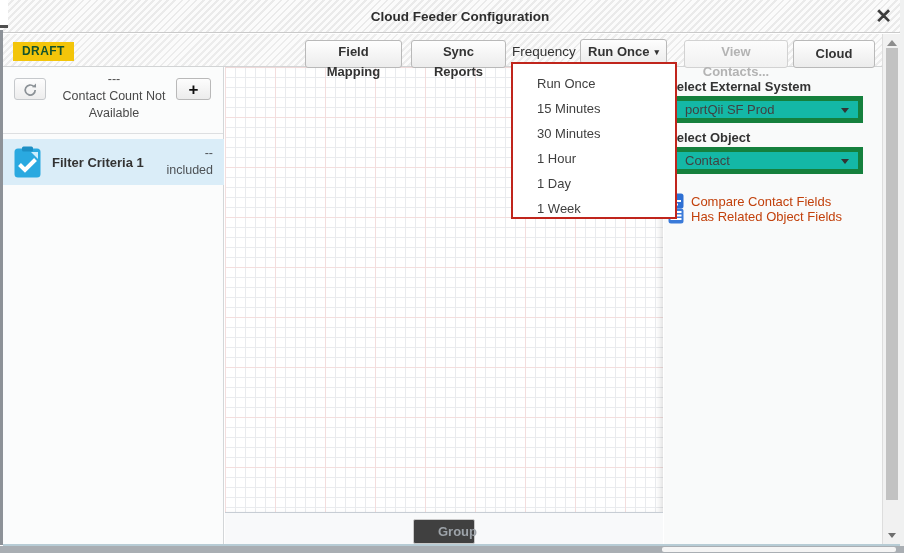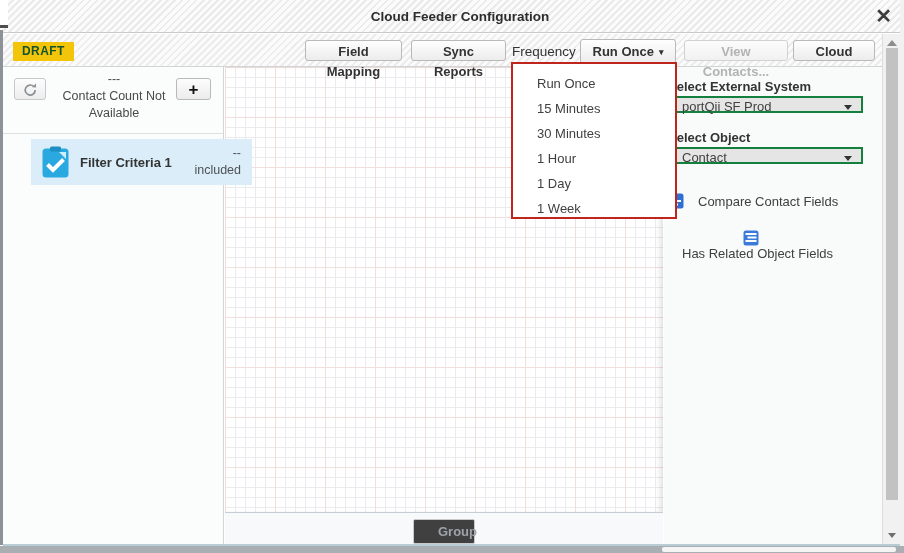--- a/index.html
+++ b/index.html
@@ -25,41 +25,41 @@
   .title{position:absolute;left:16px;right:0;top:9px;text-align:center;font-weight:bold;font-size:13.5px;color:#2d2d2d;}
   .close{position:absolute;right:12px;top:4px;font-size:20px;font-weight:bold;color:#3c3c3c;cursor:pointer;line-height:24px;}
   
   .toolbar{
     position:absolute;left:3px;top:34px;width:879px;height:33px;
     background:#f4f4f4 repeating-linear-gradient(135deg,rgba(255,255,255,.65) 0 3px,rgba(190,190,190,.15) 3px 5px);
     border-bottom:1px solid #d2d4d5;z-index:5;
   }
   .draft{position:absolute;left:10px;top:8px;background:#f3c50a;color:#14532d;font-weight:bold;font-size:12px;padding:2px 9px 3px;letter-spacing:.4px;}
   .btn{
-    position:absolute;top:6px;height:21px;
+    position:absolute;top:6px;height:28px;
     background:linear-gradient(#fefefe,#ececec);
     border:1px solid #b9b9b9;border-radius:3px;
     font-family:"Liberation Sans",sans-serif;font-weight:bold;font-size:13px;color:#333;
     text-align:center;line-height:20px;cursor:pointer;
   }
   .btn-field{left:302px;width:97px;}
   .btn-sync{left:408px;width:95px;}
   .freq-label{position:absolute;left:509px;top:10px;font-size:13.5px;color:#333;}
-  .btn-runonce{left:577px;width:96px;top:5px;height:25px;line-height:22px;}
+  .btn-runonce{left:577px;width:87px;top:5px;height:25px;line-height:22px;}
   .btn-runonce .caret{font-size:9px;margin-left:5px;position:relative;top:-1px;}
   .btn-view{left:681px;width:104px;color:#b3b3b3;background:linear-gradient(#fcfcfc,#f1f1f1);border-color:#d2d2d2;cursor:default;}
   .btn-save{left:790px;width:82px;}
   
   .sidebar{position:absolute;left:3px;top:67px;width:221px;height:478px;background:#fbfcfc;border-right:1px solid #d3d6d8;z-index:4;}
   .sidebar-top{position:absolute;left:0;top:0;width:220px;height:67px;border-bottom:1px solid #dddfe1;}
   .refresh-btn{position:absolute;left:11px;top:11px;width:32px;height:22px;background:linear-gradient(#fdfdfd,#ededed);border:1px solid #c6c9cc;border-radius:3px;cursor:pointer;padding:0;}
   .refresh-btn svg{display:block;margin:2px auto 0;}
   .count{position:absolute;left:50px;top:4px;width:122px;text-align:center;font-size:12.5px;color:#4a4a4a;line-height:17px;}
   .add-btn{position:absolute;left:173px;top:11px;width:35px;height:22px;background:linear-gradient(#fdfdfd,#ececec);border:1px solid #b9b9b9;border-radius:3px;font-size:17px;font-weight:bold;color:#111;line-height:17px;cursor:pointer;}
-  .filter-row{position:absolute;left:0;top:72px;width:221px;height:46px;background:#daedf8;cursor:pointer;margin-left:28px;}
+  .filter-row{position:absolute;left:0;top:72px;width:221px;height:46px;background:#daedf8;cursor:pointer;}
   .clip-icon{position:absolute;left:11px;top:7px;}
   .filter-label{position:absolute;left:49px;top:16px;font-size:13px;font-weight:bold;color:#333;}
   .filter-right{position:absolute;right:11px;top:6px;text-align:right;font-size:12.5px;color:#4e5256;line-height:17px;}
   
   .canvas{
     position:absolute;left:225px;top:67px;width:438px;height:445px;background-color:#fff;
     background-image:
       linear-gradient(to right,#f3dede 1px,transparent 1px),
       linear-gradient(to bottom,#f3dede 1px,transparent 1px),
       linear-gradient(to right,#e9ebee 1px,transparent 1px),
@@ -68,29 +68,29 @@
     box-shadow:inset -5px 0 6px -3px rgba(0,0,0,.14);
     z-index:1;
   }
   .footer{position:absolute;left:225px;top:512px;width:438px;height:33px;background:#f8f9fa;border-top:1px solid #c7cdd4;z-index:2;}
   .group-btn{position:absolute;left:188px;top:6px;width:62px;height:25px;background:#404040;border:1px solid #c9c9c9;border-radius:2px;font-size:13px;font-weight:bold;color:#9da3a9;cursor:default;padding-left:24px;}
   
   .rpanel{position:absolute;left:664px;top:67px;width:218px;height:478px;background:#f9fafa;z-index:3;}
   .rlabel{position:absolute;left:4px;font-size:13px;font-weight:bold;color:#333;}
   .rlabel1{top:12px;}
   .rlabel2{top:63px;}
-  .selectbox{position:absolute;left:8px;width:191px;height:17px;background:#e5e5e5;border:2px solid #15803d;font-size:13px;color:#414141;line-height:17px;padding-left:8px;cursor:pointer;}
+  .selectbox{position:absolute;left:8px;width:191px;height:27px;background:#14b8a6;border:5px solid #15803d;font-size:13px;color:#414141;line-height:17px;padding-left:8px;cursor:pointer;}
   .select1{top:29px;}
   .select2{top:80px;}
   .sel-arrow{position:absolute;right:9px;top:7px;width:0;height:0;border-left:4px solid transparent;border-right:4px solid transparent;border-top:5px solid #333;}
   .linkrow{position:absolute;left:4px;height:18px;display:flex;align-items:center;cursor:pointer;}
   .linkrow1{top:125px;}
-  .linkrow2{top:163px;flex-direction:column;}
+  .linkrow2{top:140px;}
   .linkrow svg{flex:0 0 auto;}
-  .linkrow span{margin-left:14px;font-size:13px;color:#404040;white-space:nowrap;text-align:center;}
+  .linkrow span{margin-left:7px;font-size:13px;color:#c2410c;white-space:nowrap;text-align:center;}
   
   .dropdown{
     position:absolute;left:511px;top:62px;width:166px;height:157px;
     background:#fff;border:2px solid #c0251c;z-index:30;padding-top:7px;
   }
   .dd-item{height:25px;line-height:25px;padding-left:24px;font-size:13px;color:#3f3f3f;cursor:pointer;}
   
   .vscroll{position:absolute;left:882px;top:34px;width:18px;height:511px;background:#f1f1f1;border-left:1px solid #ddd;z-index:6;}
   .vthumb{position:absolute;left:3px;top:14px;width:12px;height:452px;background:#c2c2c2;cursor:pointer;}
   .arrow-up{position:absolute;left:4px;top:6px;width:0;height:0;border-left:5px solid transparent;border-right:5px solid transparent;border-bottom:6px solid #8d8d8d;cursor:pointer;}

